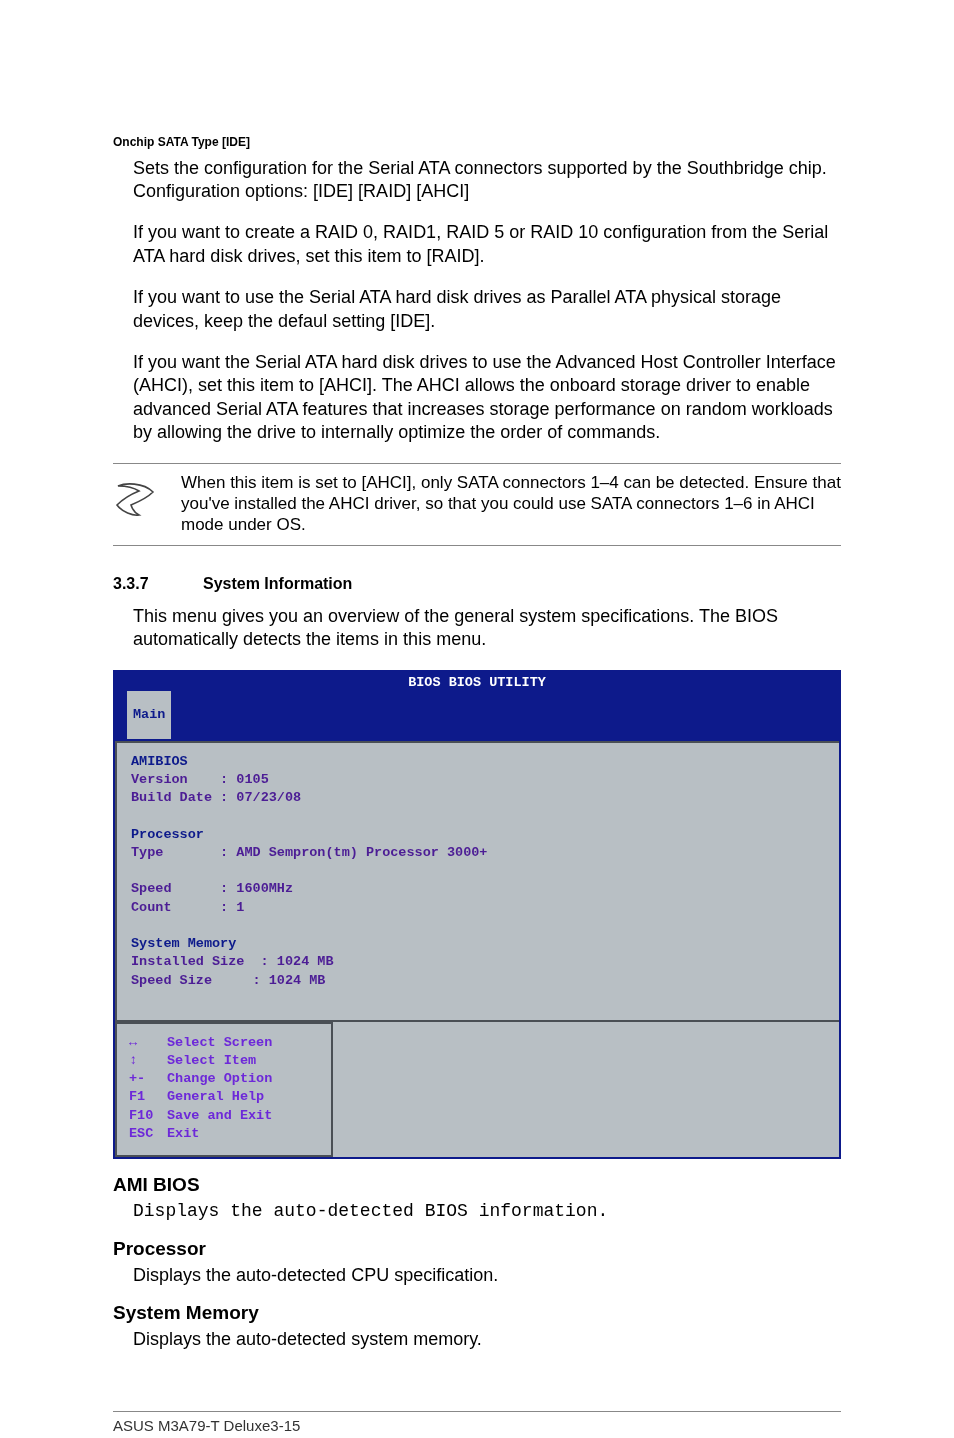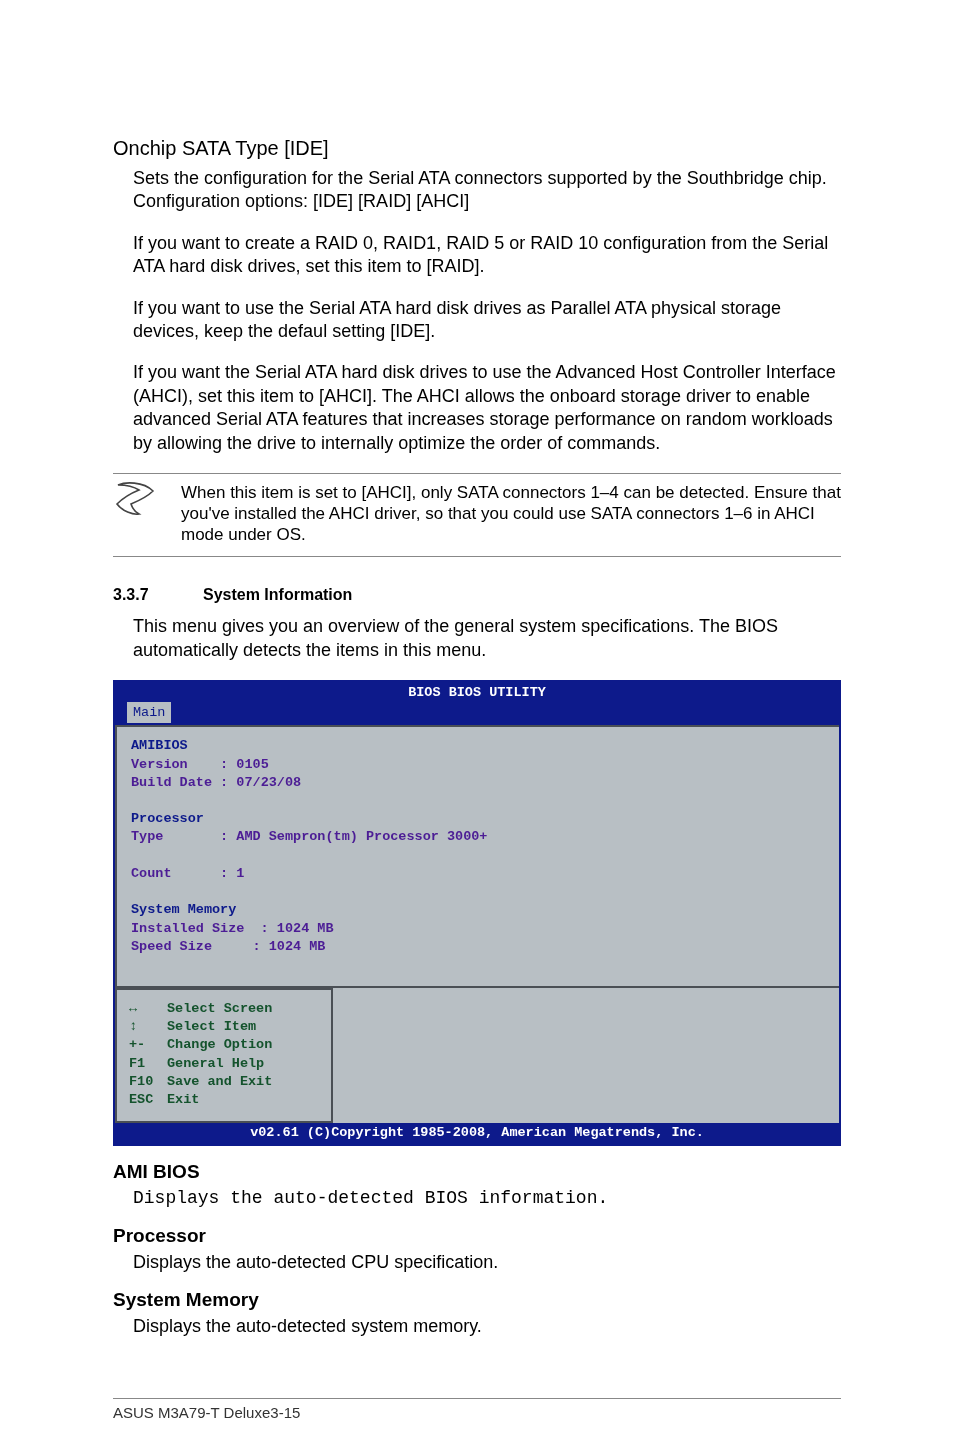--- a/index.html
+++ b/index.html
@@ -6,34 +6,34 @@
   body {
     font-family: Arial, Helvetica, sans-serif;
     color: #000;
     background: #fff;
     width: 954px;
     padding: 135px 113px 0 113px;
     font-size: 18px;
     line-height: 1.3;
   }
   h3.subhead {
-    font-size: 20px;
-    font-weight: normal;
+    font-size: 12px;
+    font-weight: bold;
     margin-bottom: 6px;
   }
   p.body {
     margin-bottom: 18px;
     margin-left: 20px;
   }
   .note-block {
     border-top: 1px solid #888;
     border-bottom: 1px solid #888;
     padding: 8px 0 10px 0;
     display: flex;
-    align-items: flex-start;
+    align-items: center;
     gap: 24px;
     margin-bottom: 28px;
   }
   .note-icon {
     width: 44px;
     flex-shrink: 0;
   }
   .note-text {
     font-size: 17px;
     line-height: 1.25;
@@ -63,22 +63,22 @@
     padding: 2px 0 0 0;
   }
   .bios-tabbar {
     background: #0d1a8b;
     padding: 0 0 0 12px;
   }
   .bios-tab {
     display: inline-block;
     background: #b8bfc4;
     color: #0d1a8b;
-    font-weight: normal;
-    padding: 2px 6px;
+    font-weight: bold;
+    padding: 15px 6px;
   }
   .bios-body {
     display: flex;
     background: #b8bfc4;
     border-top: 2px solid #0d1a8b;
     flex-direction: column;
   }
   .bios-left {
     flex: 1;
     padding: 10px 14px 30px 14px;
@@ -91,21 +91,21 @@
     content: "";
     position: absolute;
     top:0; left:0; right:0; bottom:0;
     pointer-events:none;
   }
   .bios-right {
     width: 218px;
     padding: 10px 10px 12px 12px;
     border: 2px solid #4a4f55;
     border-left: 2px solid #4a4f55;
-    color: #14532d;
+    color: #6d28d9;
     font-weight: bold;
     background: #b8bfc4;
     display: flex;
     align-items: flex-end;
   }
   .bios-left .hdr {
     color: #0d1a8b;
     font-weight: bold;
   }
   .bios-left .dim {
@@ -172,38 +172,38 @@
   </div>
   <div class="bios-body">
     <div class="bios-left">
       <div class="bios-row hdr">AMIBIOS</div>
       <div class="bios-row dim"><span>Version</span>    : <span>0105</span></div>
       <div class="bios-row dim"><span>Build Date</span> : <span>07/23/08</span></div>
       <div class="bios-row">&nbsp;</div>
       <div class="bios-row hdr">Processor</div>
       <div class="bios-row dim"><span>Type</span>       : <span>AMD Sempron(tm) Processor 3000+</span></div>
       <div class="bios-row">&nbsp;</div>
+      <div class="bios-row dim"><span>Speed</span>      : <span>1600MHz</span></div>
       <div class="bios-row dim"><span>Count</span>      : <span>1</span></div>
       <div class="bios-row">&nbsp;</div>
       <div class="bios-row hdr">System Memory</div>
       <div class="bios-row dim"><span>Installed Size</span>  : <span>1024 MB</span></div>
       <div class="bios-row dim"><span>Speed Size</span>     : <span>1024 MB</span></div>
     </div>
     <div class="bios-right">
       <div class="help-list">
         <div><span class="k bios-arrows">↔</span><span>Select Screen</span></div>
         <div><span class="k bios-arrows">↕</span><span>Select Item</span></div>
         <div><span class="k">+-</span><span>Change Option</span></div>
         <div><span class="k">F1</span><span>General Help</span></div>
         <div><span class="k">F10</span><span>Save and Exit</span></div>
         <div><span class="k">ESC</span><span>Exit</span></div>
       </div>
     </div>
   </div>
-  <div class="bios-footer">v02.61 (C)Copyright 1985-2008, American Megatrends, Inc.</div>
 </div>
 
 <h4 class="subhead2">AMI BIOS</h4>
 <p class="body" style="margin-bottom:10px;font-family:Liberation Mono, monospace;">Displays the auto-detected BIOS information.</p>
 
 <h4 class="subhead2">Processor</h4>
 <p class="body" style="margin-bottom:10px;">Displays the auto-detected CPU specification.</p>
 
 <h4 class="subhead2">System Memory</h4>
 <p class="body" style="margin-bottom:10px;">Displays the auto-detected system memory.</p>

